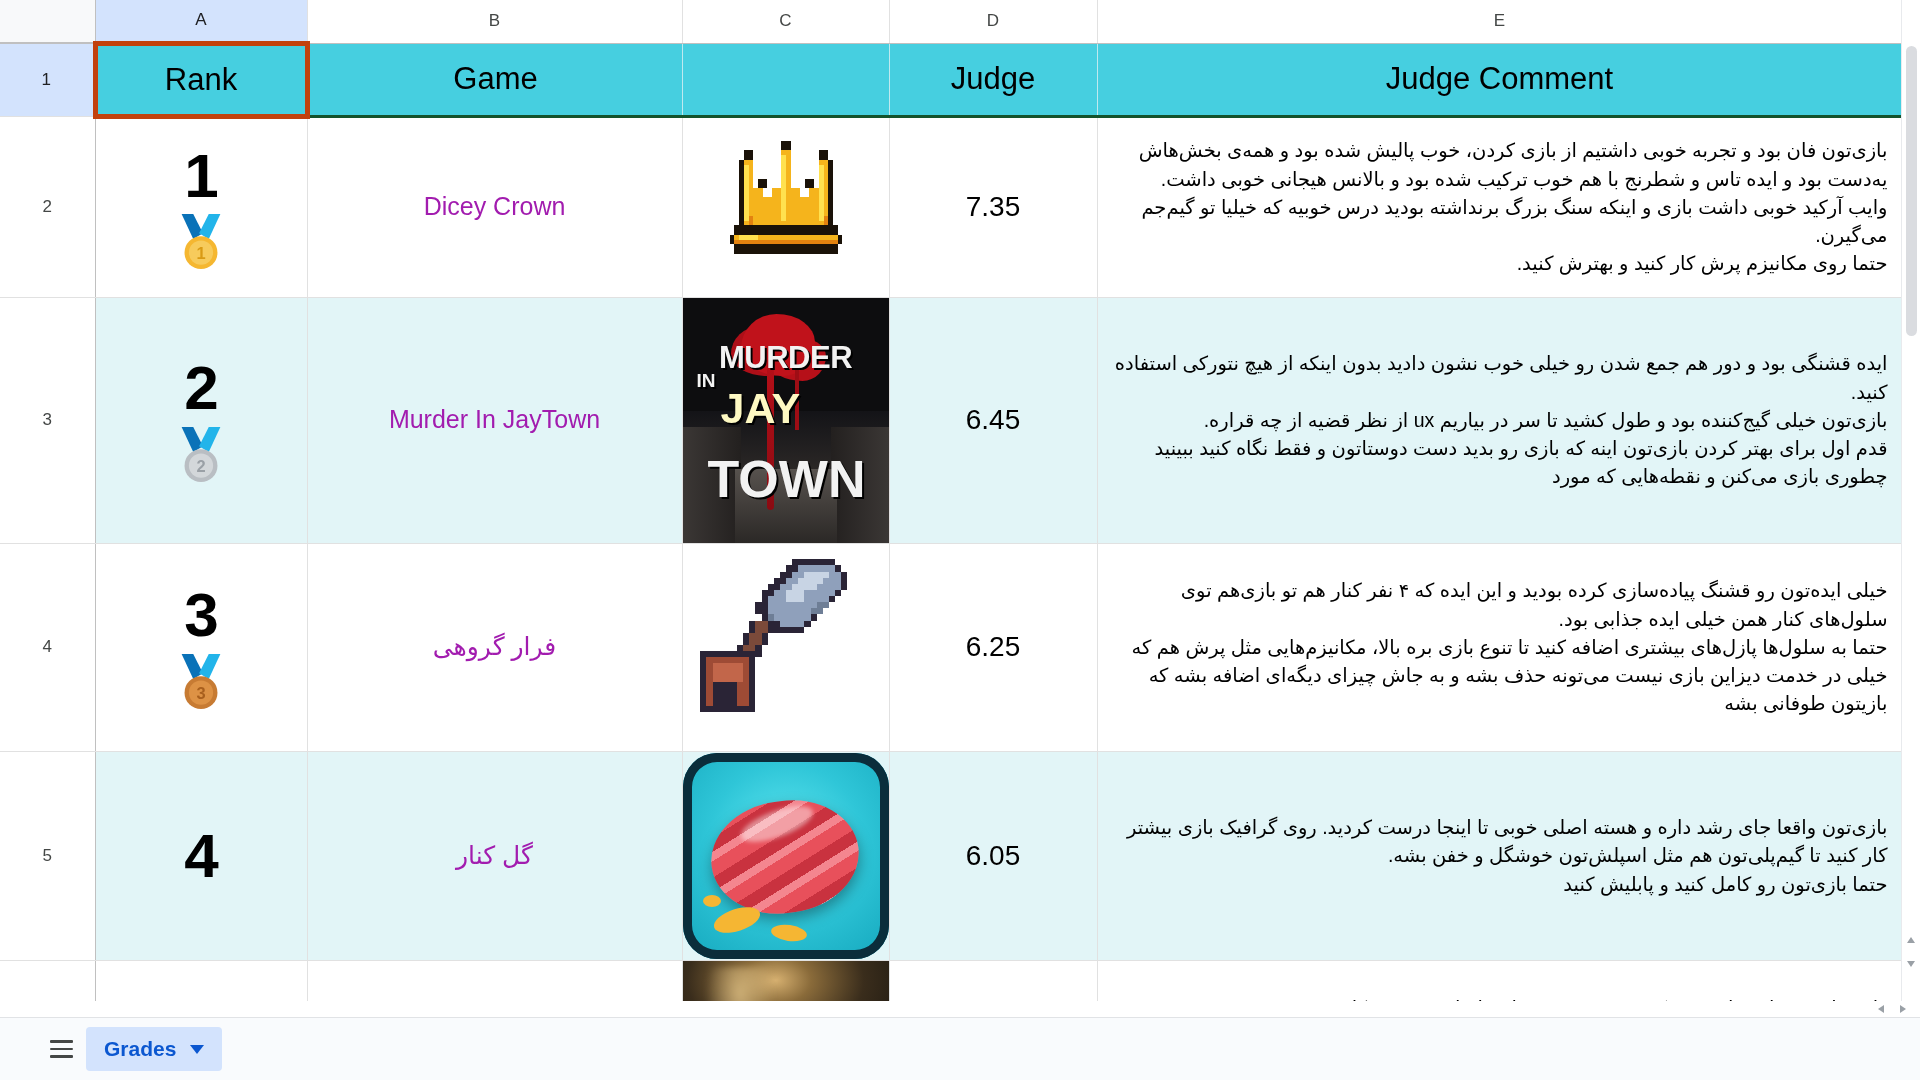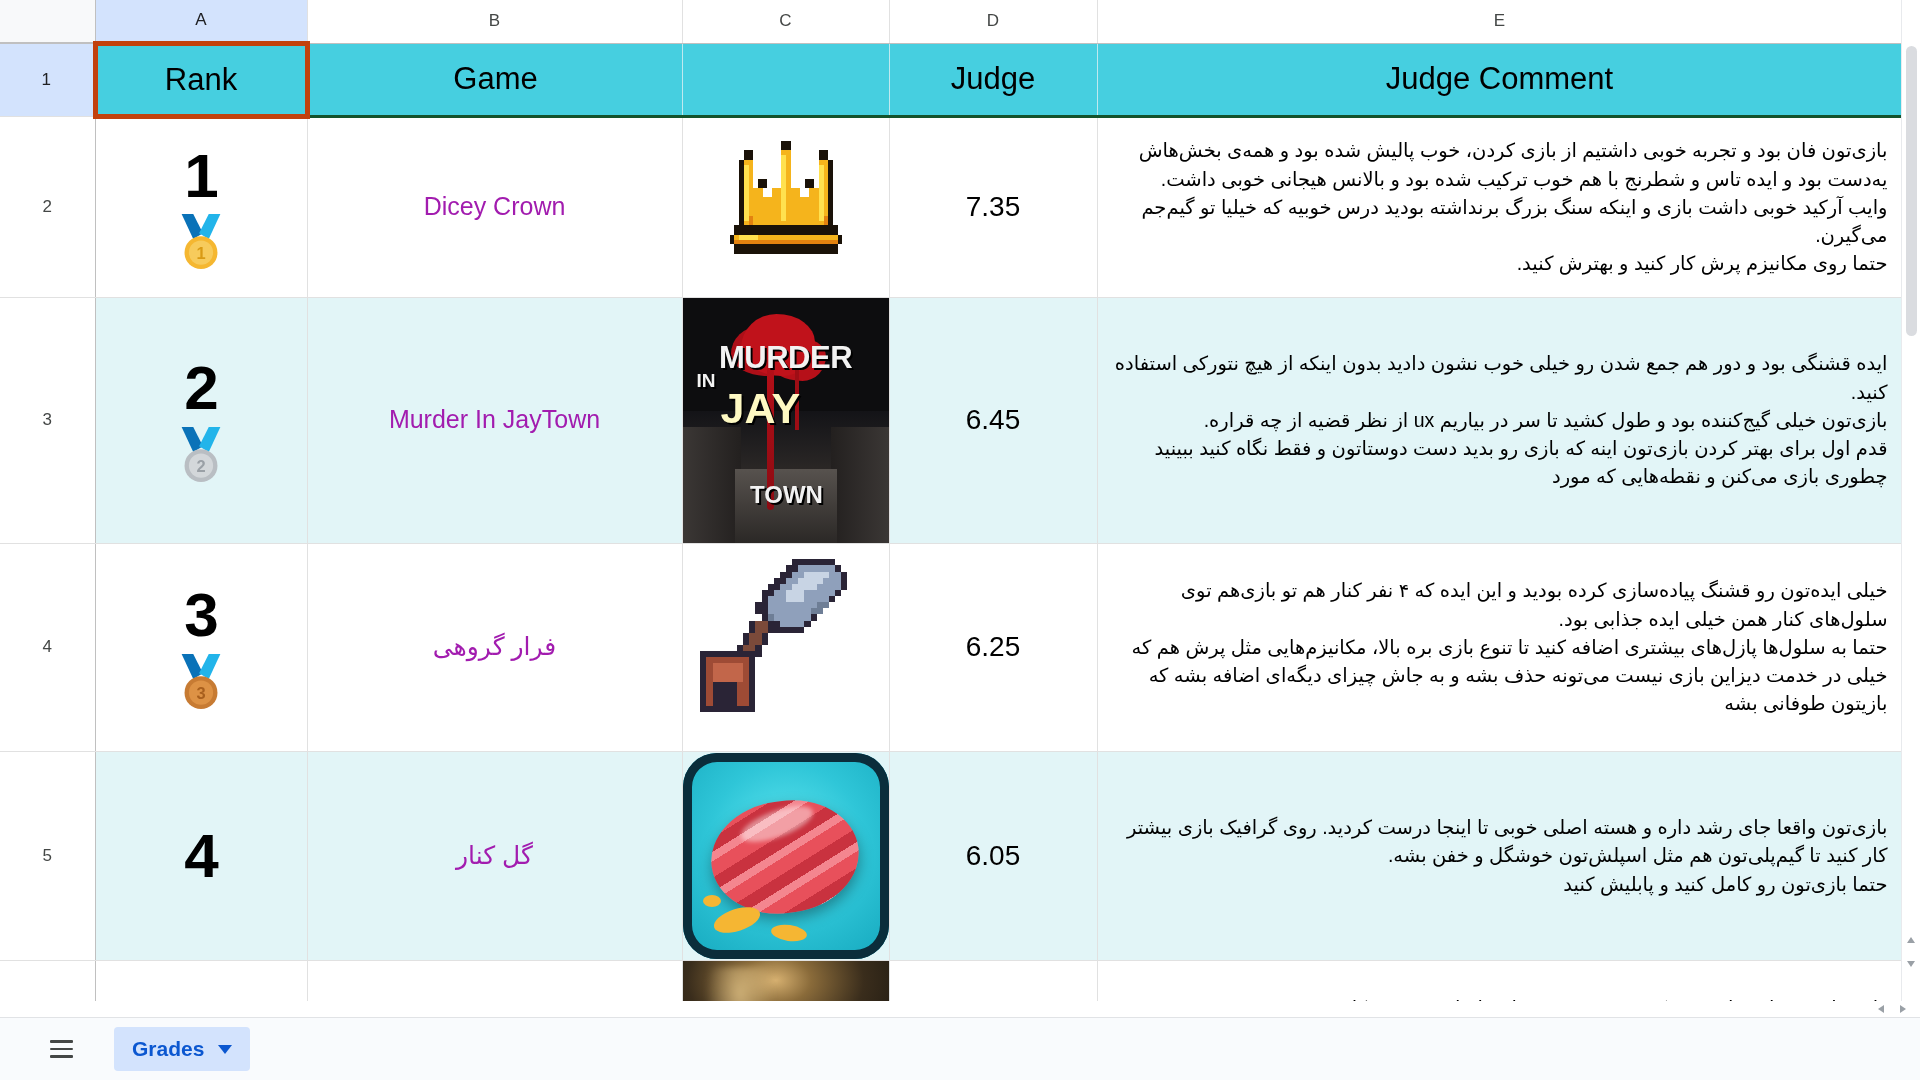--- a/index.html
+++ b/index.html
@@ -247,21 +247,21 @@
     text-shadow: 2px 2px 0 #000;
   }
   .mj-title-jay {
     position:absolute; left: 38px; top: 86px;
     font-weight: 700; font-size: 43px; color: #fef9c3;
     text-shadow: 2px 2px 0 #000;
   }
   .mj-title-town {
     position:absolute; left: 2px; right: 0; bottom: 34px;
     text-align:center;
-    font-weight: 700; font-size: 24px; color: #f2f2f2;
+    font-weight: 700; font-size: 52px; color: #f2f2f2;
     text-shadow: 2px 2px 0 #000;
   }
 
   
   .pick-wrap { width: 206px; height: 200px; }
 
   
   .ball-icon {
     width: 206px; height: 206px;
     background:
@@ -361,21 +361,21 @@
 
   
   .bottom-bar {
     flex: 0 0 auto;
     height: 62px;
     background: #f9fbfd;
     border-top: 1px solid #e1e3e6;
     display: flex;
     align-items: center;
     padding-left: 44px;
-    gap: 36px;
+    gap: 8px;
   }
   .hamburger {
     width: 34px; height: 34px;
     display: flex; flex-direction: column;
     justify-content: center; align-items: center;
     gap: 5px;
     cursor: pointer;
   }
   .hamburger span {
     display:block; width: 23px; height: 2.5px;

